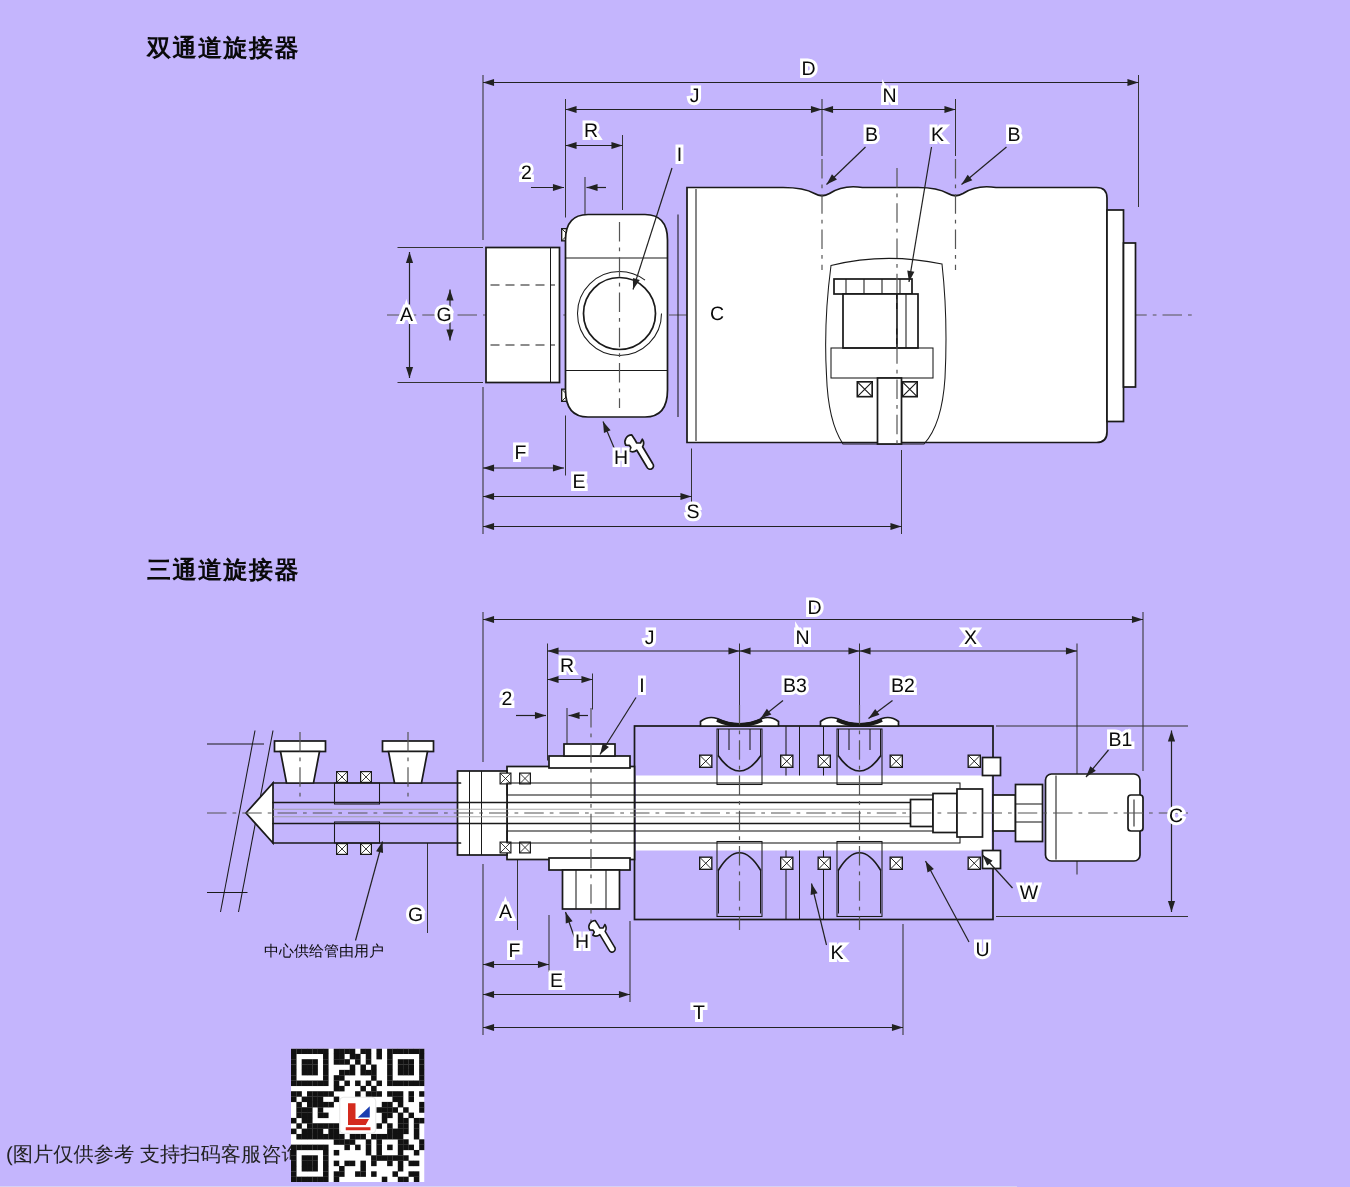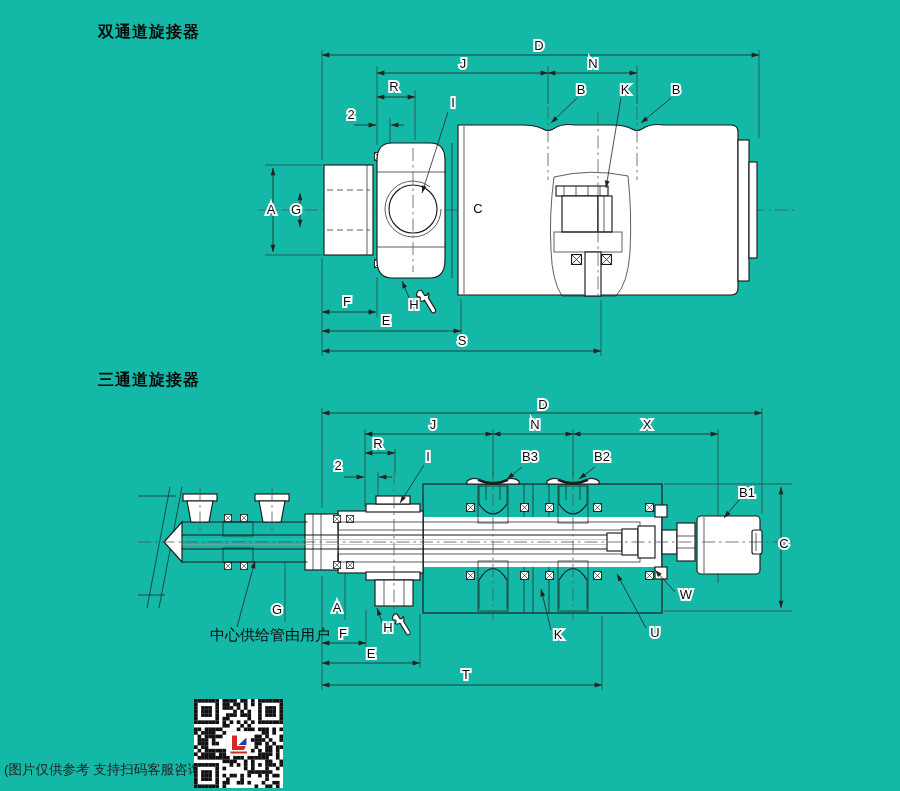--- a/index.html
+++ b/index.html
@@ -1,22 +1,22 @@
 <!DOCTYPE html>
 <html><head>
 <meta charset="utf-8">
 <style>
   html,body{margin:0;padding:0;background:#e8e8e8;}
-  .stage{position:relative;width:900px;height:791px;background:#14b8a6;overflow:hidden;
+  .stage{position:relative;width:900px;height:791px;background:#c4b5fd;overflow:hidden;
          font-family:"Liberation Sans",sans-serif;color:#111;}
   .title{position:absolute;font-size:16px;font-weight:bold;letter-spacing:1px;color:#0a0a0a;}
   #title-dual{left:98px;top:22px;}
   #title-three{left:98px;top:370px;}
-  .note{position:absolute;left:189px;top:626px;width:162px;text-align:center;
-        font-size:15px;line-height:18px;color:#0a0a0a;}
+  .note{position:absolute;left:176px;top:626px;width:162px;
+        font-size:10px;line-height:18px;color:#0a0a0a;}
   .footer{position:absolute;left:4px;top:761px;font-size:13.5px;color:#222;}
   #qr{position:absolute;left:194px;top:699px;width:89px;height:89px;}
   svg.art{position:absolute;left:0;top:0;}
   .ln{stroke:#1a1a1a;stroke-width:1.15;fill:none;stroke-linecap:round;}
   .thin{stroke:#1a1a1a;stroke-width:0.7;fill:none;}
   .fw{fill:#ffffff;}
   .cl{stroke:#555;stroke-width:0.8;fill:none;stroke-dasharray:13 4 2.5 4;}
   .dash{stroke-dasharray:6 4;}
   .dim{stroke:#222;stroke-width:0.8;fill:none;}
   .ext{stroke:#333;stroke-width:0.7;fill:none;}

